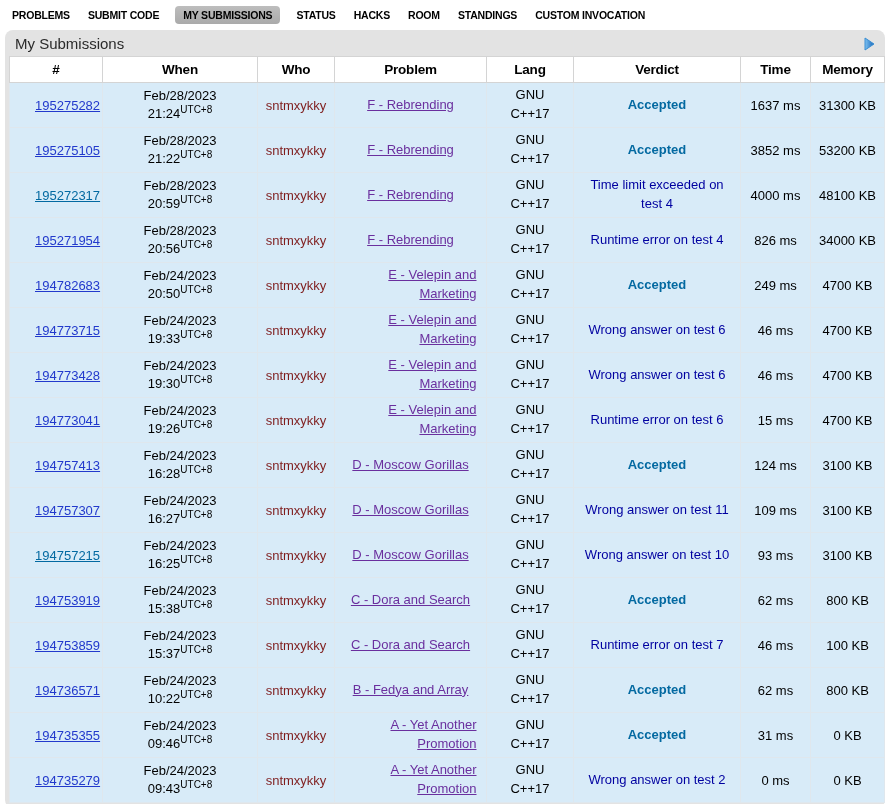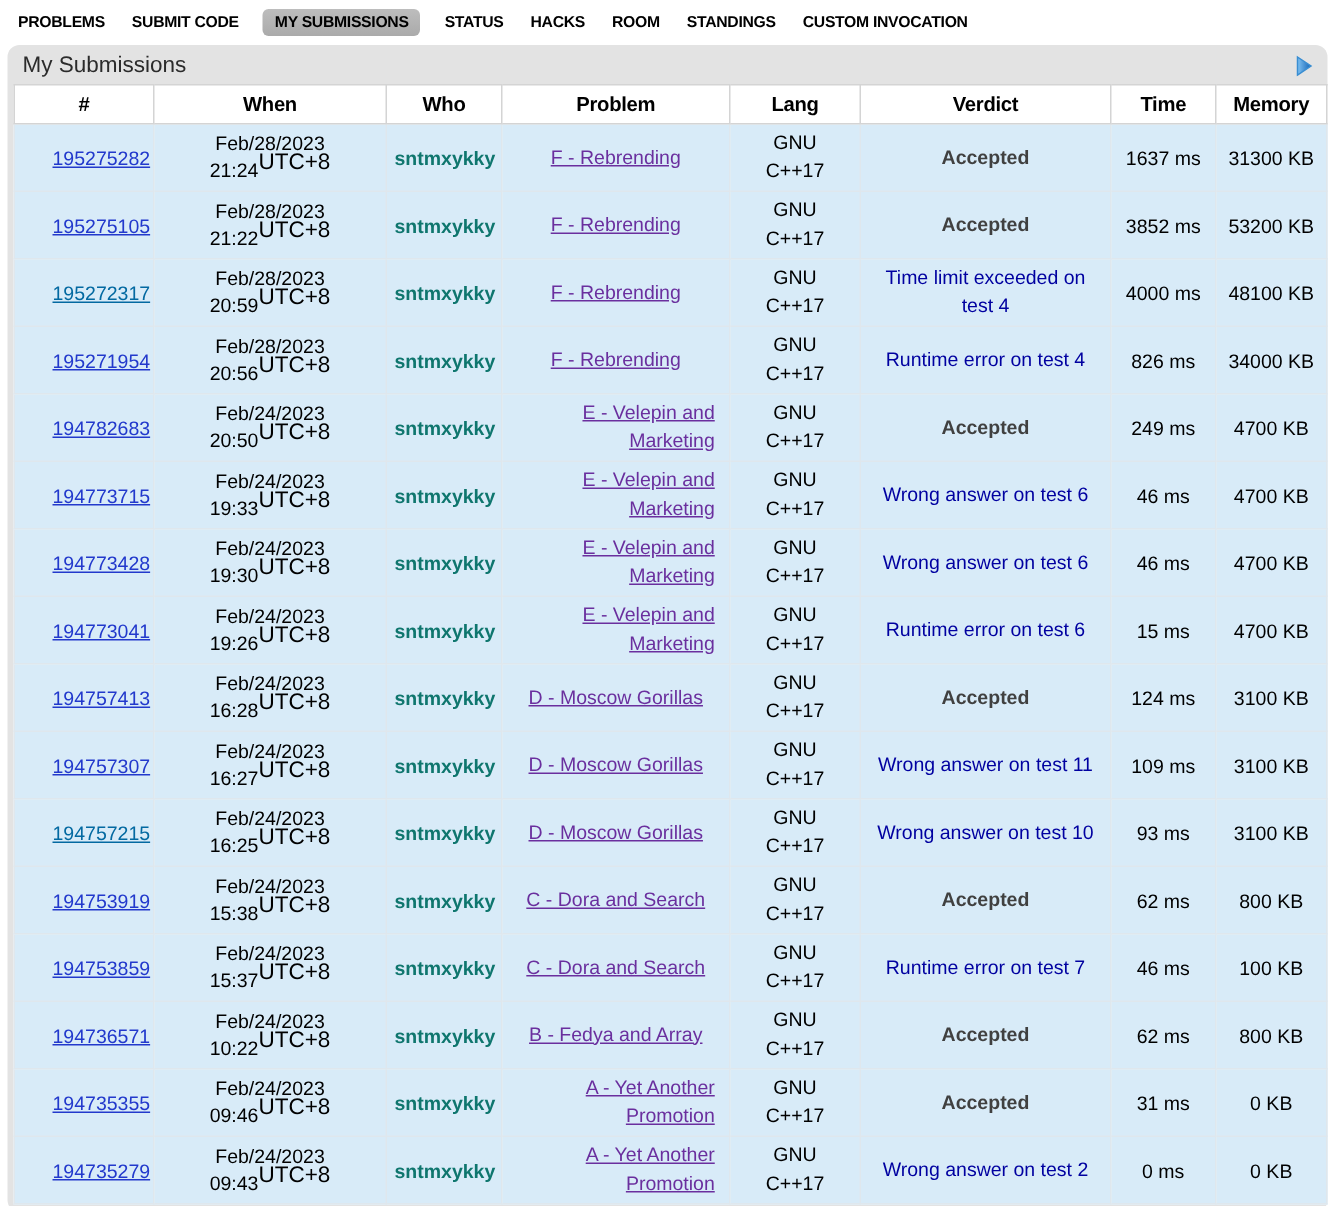--- a/index.html
+++ b/index.html
@@ -76,40 +76,40 @@
     color: #000;
   }
   a.id-link {
     color: #2239cc;
     text-decoration: underline;
     cursor: pointer;
     margin-left: 20px;
   }
   a.id-link.visited { color: #0369a1; }
   .who-link {
-    color: #0f766e;
-    font-weight: bold;
+    color: #7f1d1d;
+    font-weight: normal;
     cursor: pointer;
     text-decoration: none;
   }
   a.problem-link {
     color: #6a2f9e;
     text-decoration: underline;
     cursor: pointer;
     display: inline-block;
     max-width: 132px;
     line-height: 1.45;
     text-align: right;
   }
   .when-date { display: block; line-height: 1.35; }
   .when-time { line-height: 1.35; margin-top: 37px; }
-  sup.tz { font-size: 15px; vertical-align: super; line-height: 0; }
+  sup.tz { font-size: 10px; vertical-align: super; line-height: 0; }
   .lang-text { display: inline-block; max-width: 52px; line-height: 1.45; }
   .verdict { line-height: 1.45; cursor: pointer; }
-  .verdict.accepted { color: #404040; font-weight: bold; }
+  .verdict.accepted { color: #0369a1; font-weight: bold; }
   .verdict.rejected { color: #0000a0; }
 </style>
 </head>
 <body>
 
 <div class="topnav">
   <span class="nav-item">Problems</span>
   <span class="nav-item">Submit Code</span>
   <span class="nav-item active">My Submissions</span>
   <span class="nav-item">Status</span>

